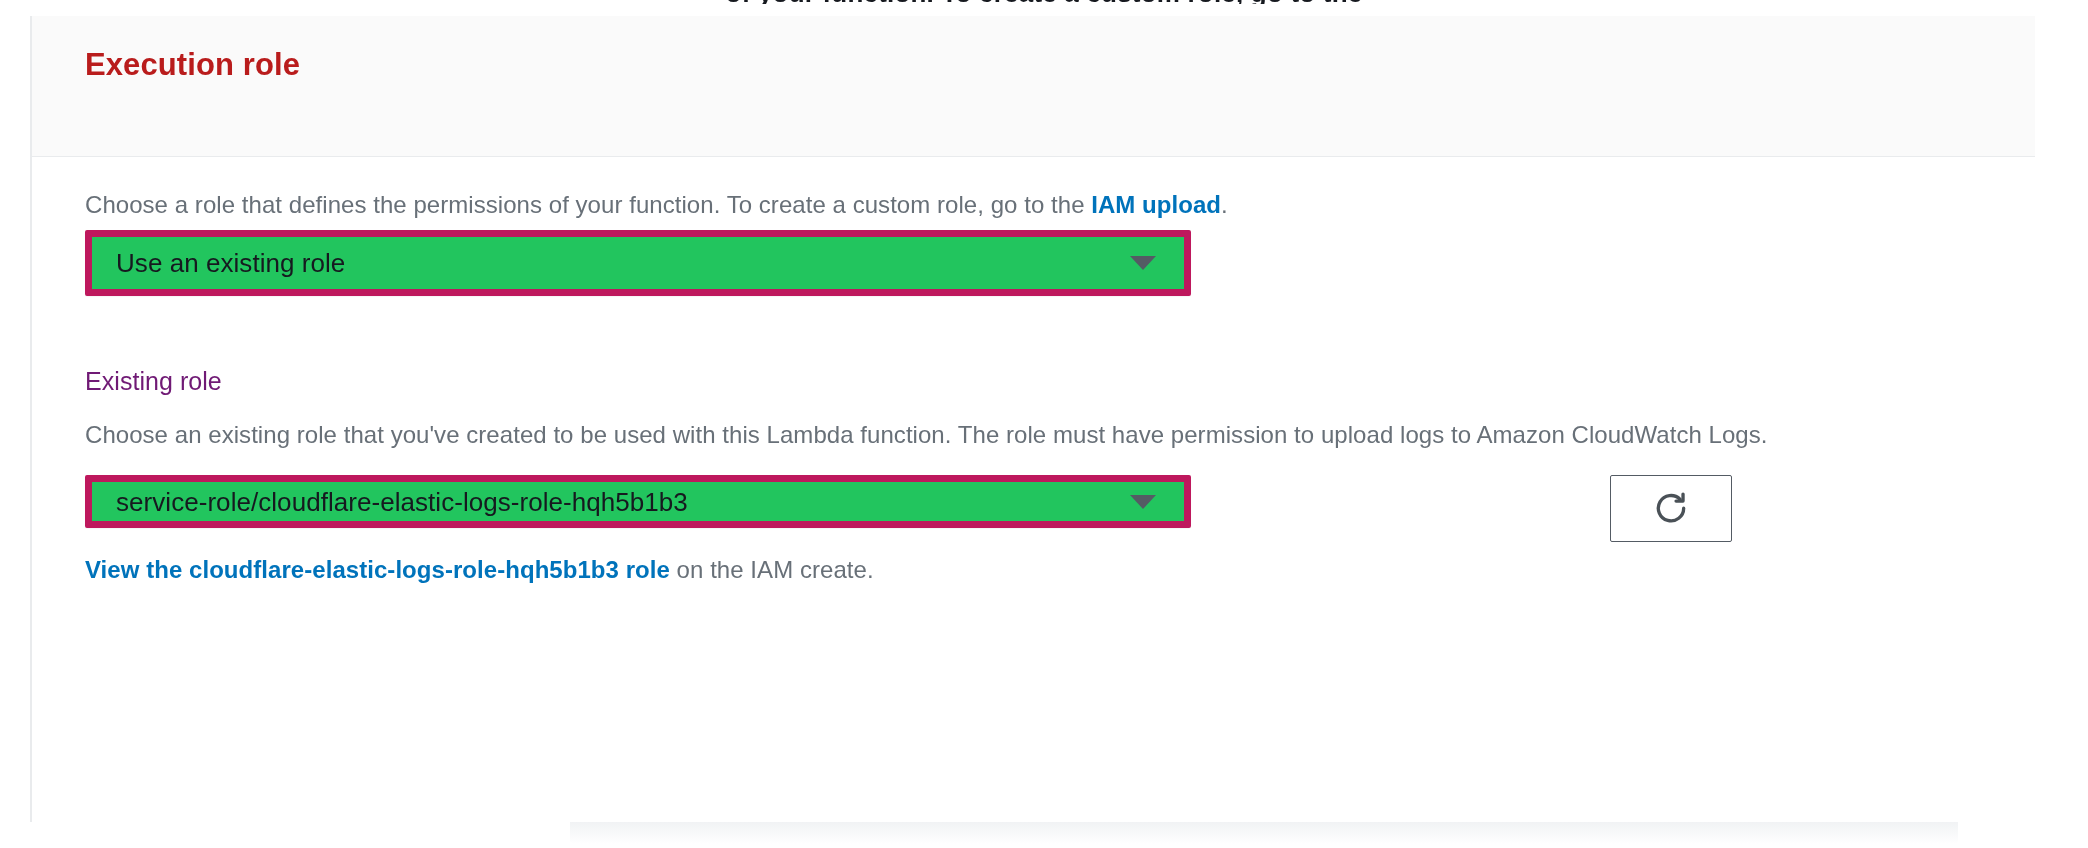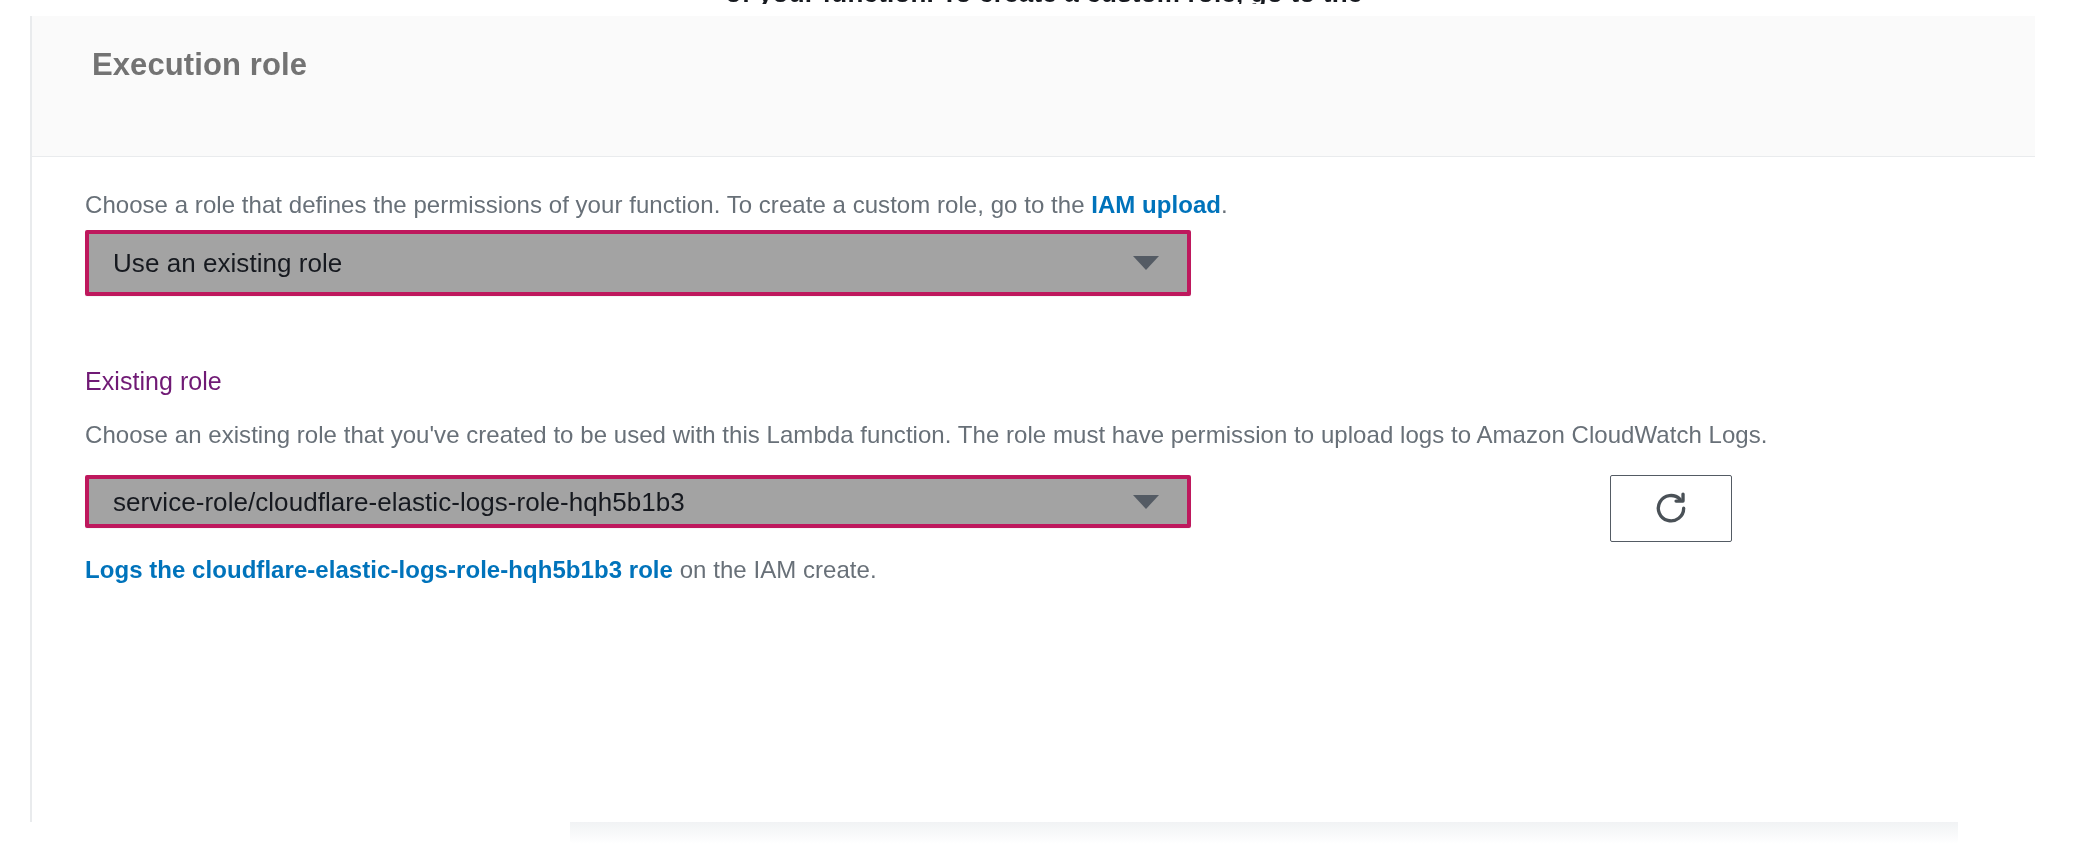--- a/index.html
+++ b/index.html
@@ -60,24 +60,23 @@
     background: #fafafa;
     border-bottom: 1px solid #e9ebed;
     box-sizing: border-box;
   }
   .card-title {
     position: absolute;
     left: 53px;
     top: 31px;
     font-size: 31px;
     font-weight: 700;
-    color: #737373;
+    color: #b91c1c;
     letter-spacing: .1px;
     white-space: nowrap;
-    margin-left: 7px;
   }
 
   .card-body {
     position: absolute;
     left: 0;
     top: 141px;
     width: 2003px;
     height: 665px;
   }
 
@@ -101,22 +100,22 @@
     font-size: 25px;
     color: #701a75;
     font-weight: 400;
     letter-spacing: .05px;
   }
 
   
   .select {
     position: absolute;
     box-sizing: border-box;
-    background: #a3a3a3;
-    border: 4px solid #be185d;
+    background: #22c55e;
+    border: 7px solid #be185d;
     border-radius: 2px;
     cursor: pointer;
     box-shadow: 0 1px 1px rgba(0,0,0,.04);
   }
   .select .select-value {
     position: absolute;
     left: 24px;
     top: 50%;
     transform: translateY(-50%);
     font-size: 26px;
@@ -178,18 +177,18 @@
       <span class="caret"></span>
     </div>
 
     <div class="icon-button" style="left:1578px; top:318px; width:122px; height:67px;" title="Refresh">
       <svg width="38" height="38" viewBox="0 0 24 24" fill="none">
         <path d="M20 11.5a8 8 0 1 1-2.35-5.66" stroke="#4a5157" stroke-width="2.1" stroke-linecap="round" fill="none"></path>
         <path d="M19.6 2.6 L19.6 7.0 L15.2 7.0" stroke="#4a5157" stroke-width="2.1" stroke-linecap="round" stroke-linejoin="round" fill="none"></path>
       </svg>
     </div>
 
-    <div class="desc" style="left:53px; top:396px; width:1900px;"><a class="link-strong">Logs the cloudflare-elastic-logs-role-hqh5b1b3 role</a><span> on the IAM create.</span></div>
+    <div class="desc" style="left:53px; top:396px; width:1900px;"><a class="link-strong">View the cloudflare-elastic-logs-role-hqh5b1b3 role</a><span> on the IAM create.</span></div>
 
   </div>
 </div>
 
 <div class="card-shadow"></div>
 
 </body></html>

